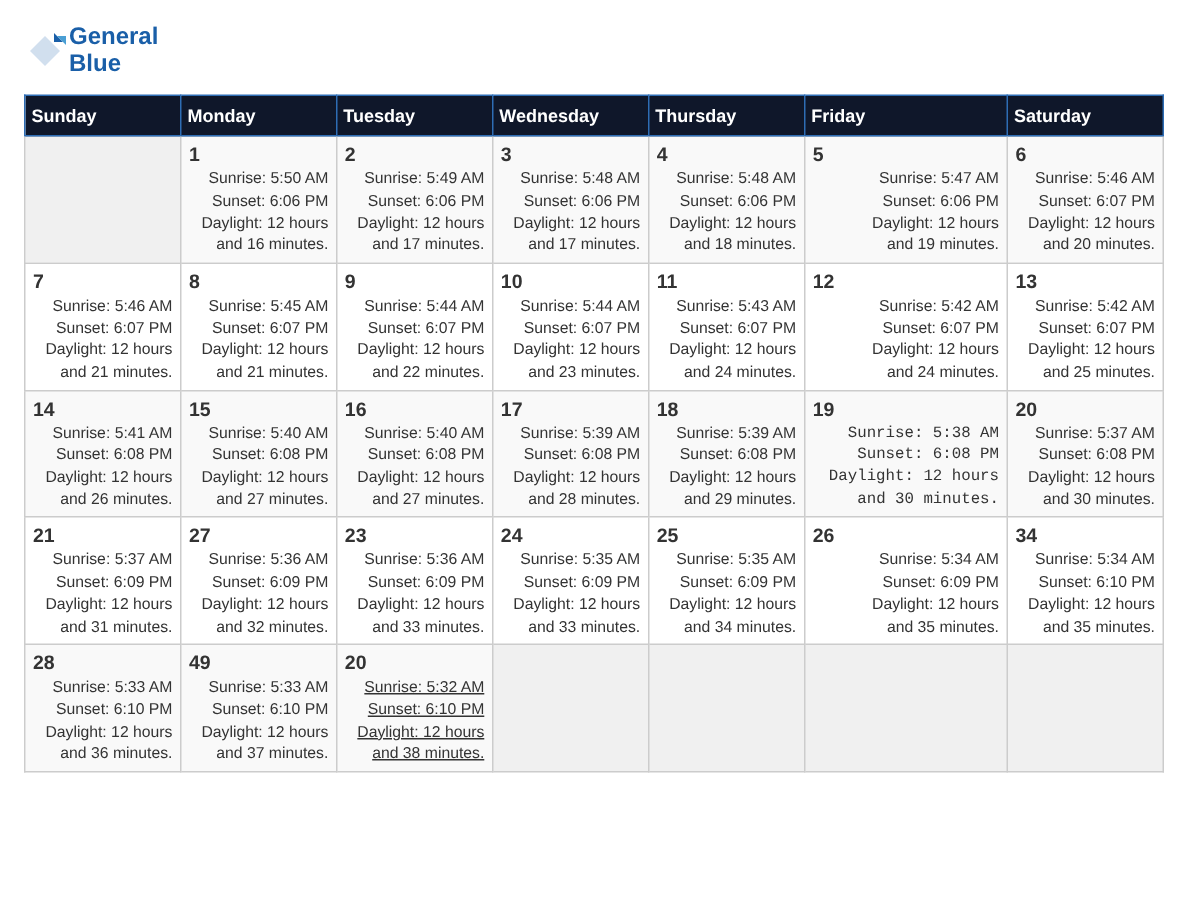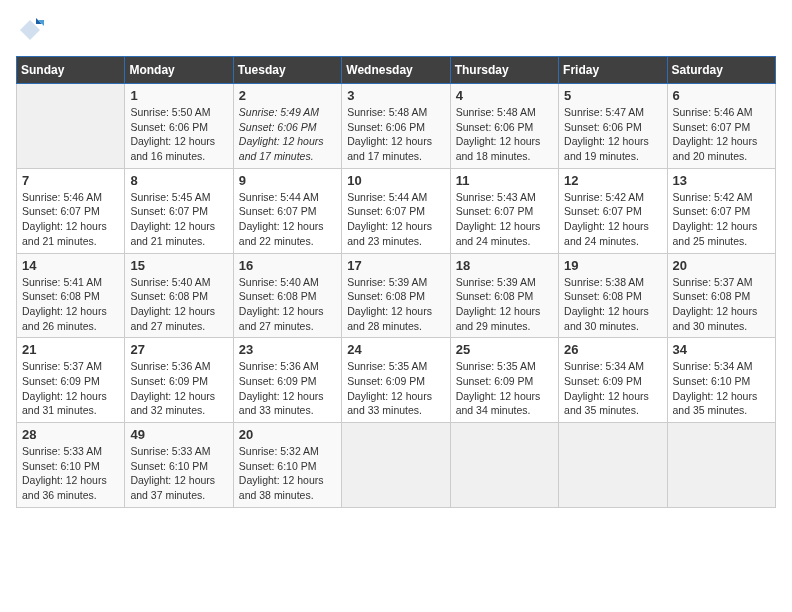--- a/index.html
+++ b/index.html
@@ -32,21 +32,21 @@
     .location {
       font-size: 14px;
       color: #555;
     }
     table {
       width: 100%;
       border-collapse: collapse;
       font-size: 11px;
     }
     thead tr th {
-      background-color: #404040;
+      background-color: #0f172a;
       color: white;
       padding: 6px 4px;
       text-align: left;
       font-size: 12px;
       border: 1px solid #2e6db4;
     }
     tbody tr {
       vertical-align: top;
     }
     tbody tr td {
@@ -65,38 +65,43 @@
       font-size: 13px;
       font-weight: bold;
       color: #333;
       display: block;
       margin-bottom: 2px;
     }
     .day-info {
       color: #333;
       line-height: 1.4;
       font-size: 10.5px;
+      text-align: right;
     }
     .empty-cell {
       background: #f0f0f0 !important;
     }
   </style>
 </head>
 <body>
 
 <div class="header">
   <div class="logo">
   <div style="display:flex;flex-direction:column;align-items:flex-start;">
     <div style="display:flex;align-items:center;gap:2px;">
       <svg width="28" height="28" viewBox="0 0 28 28">
         <rect x="0" y="0" width="28" height="28" fill="none"></rect>
         <polygon points="14,4 24,14 14,24 4,14" fill="#1a5fa8" opacity="0.2"></polygon>
         <polygon points="20,2 26,8 20,8" fill="#1a5fa8"></polygon>
         <polygon points="22,4 28,4 28,10" fill="#4a9fd4"></polygon>
       </svg>
+      <div>
+        <div style="font-size:16px;font-weight:bold;color:#1a5fa8;line-height:1.1;">General</div>
+        <div style="font-size:16px;font-weight:bold;color:#1a5fa8;line-height:1.1;">Blue</div>
+      </div>
     </div>
   </div>
 </div>
   <div class="title-block">
     <div class="month-title"></div>
     <div class="location"></div>
   </div>
 </div>
 
 <table>
@@ -116,21 +121,21 @@
         <td class="empty-cell"></td>
         <td>
           <span class="day-num">1</span>
           <div class="day-info" style="white-space: pre-line;">Sunrise: 5:50 AM
 Sunset: 6:06 PM
 Daylight: 12 hours
 and 16 minutes.</div>
         </td>
         <td>
           <span class="day-num">2</span>
-          <div class="day-info" style="white-space: pre-line; font-style: italic;">Sunrise: 5:49 AM
+          <div class="day-info" style="white-space: pre-line;">Sunrise: 5:49 AM
 Sunset: 6:06 PM
 Daylight: 12 hours
 and 17 minutes.</div>
         </td>
         <td>
           <span class="day-num">3</span>
           <div class="day-info" style="white-space: pre-line;">Sunrise: 5:48 AM
 Sunset: 6:06 PM
 Daylight: 12 hours
 and 17 minutes.</div>
@@ -239,21 +244,21 @@
         </td>
         <td>
           <span class="day-num">18</span>
           <div class="day-info" style="white-space: pre-line;">Sunrise: 5:39 AM
 Sunset: 6:08 PM
 Daylight: 12 hours
 and 29 minutes.</div>
         </td>
         <td>
           <span class="day-num">19</span>
-          <div class="day-info" style="white-space: pre-line;">Sunrise: 5:38 AM
+          <div class="day-info" style="white-space: pre-line; font-family: Liberation Mono, monospace;">Sunrise: 5:38 AM
 Sunset: 6:08 PM
 Daylight: 12 hours
 and 30 minutes.</div>
         </td>
         <td>
           <span class="day-num">20</span>
           <div class="day-info" style="white-space: pre-line;">Sunrise: 5:37 AM
 Sunset: 6:08 PM
 Daylight: 12 hours
 and 30 minutes.</div>
@@ -320,21 +325,21 @@
         </td>
         <td>
           <span class="day-num">49</span>
           <div class="day-info" style="white-space: pre-line;">Sunrise: 5:33 AM
 Sunset: 6:10 PM
 Daylight: 12 hours
 and 37 minutes.</div>
         </td>
         <td>
           <span class="day-num">20</span>
-          <div class="day-info" style="white-space: pre-line;">Sunrise: 5:32 AM
+          <div class="day-info" style="white-space: pre-line; text-decoration: underline;">Sunrise: 5:32 AM
 Sunset: 6:10 PM
 Daylight: 12 hours
 and 38 minutes.</div>
         </td>
         <td class="empty-cell"></td>
         <td class="empty-cell"></td>
         <td class="empty-cell"></td>
         <td class="empty-cell"></td>
       </tr>
     </tbody>

